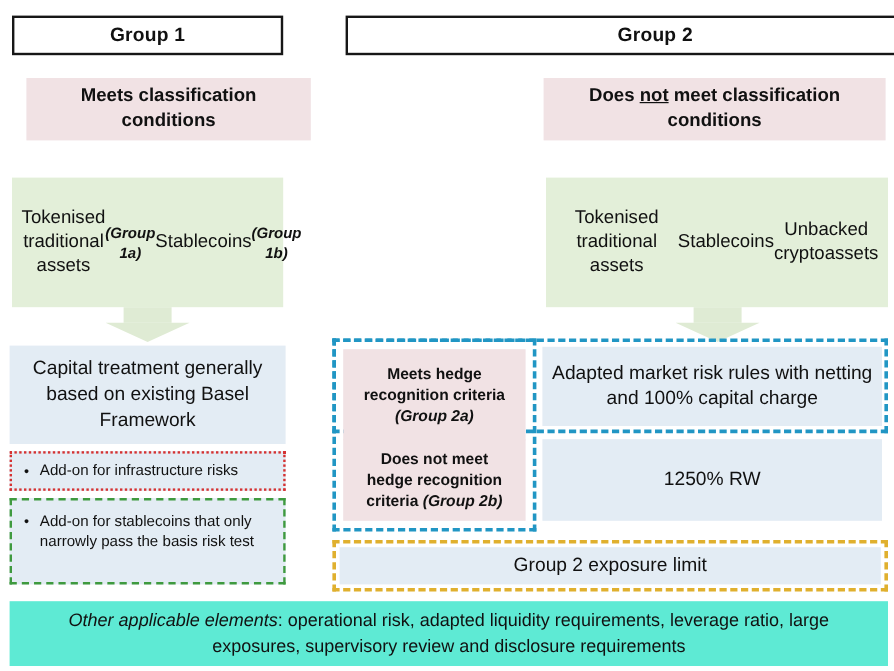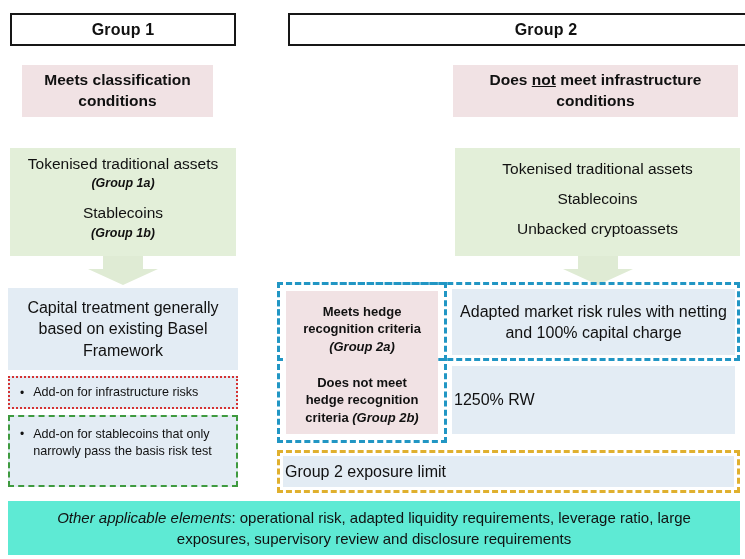--- a/index.html
+++ b/index.html
@@ -27,31 +27,31 @@
     background:#f1e2e4;
     display:flex;align-items:center;justify-content:center;
     text-align:center;font-weight:bold;font-size:15.5px;line-height:1.35;
     padding:4px 8px;
   }
   .pink u{text-decoration:underline;text-underline-offset:1px;}
 
   
   .green{
     background:#e3efd9;
-    display:flex;flex-direction:column;align-items:center;justify-content:flex-start;
+    display:flex;flex-direction:row;align-items:center;justify-content:space-between;
     text-align:center;font-size:15.5px;line-height:1.3;
     padding:6px 8px;
   }
   .green .sub{font-style:italic;font-weight:bold;font-size:12.5px;margin-top:1px;}
   .green .gap{height:12px;}
 
   
   .blue{
     background:#e3ecf4;
-    display:flex;align-items:center;justify-content:flex-start;
+    display:flex;align-items:center;justify-content:center;
     text-align:center;font-size:16px;line-height:1.32;
     padding:4px 2px;
   }
 
   
   .bullet{
     background:#e3ecf4;
     display:flex;align-items:center;
     font-size:12.6px;line-height:1.35;
     padding:4px 8px 4px 10px;
@@ -89,31 +89,31 @@
 <div class="stage">
 
   <div class="abs hdr" style="left:10px;top:13px;width:226px;height:33px;">
     <span>Group 1</span>
   </div>
 
   <div class="abs hdr" style="left:288px;top:13px;width:516px;height:33px;">
     <span>Group 2</span>
   </div>
 
-  <div class="abs pink" style="left:22px;top:65px;width:191px;height:52px;">
+  <div class="abs pink" style="left:22px;top:65px;width:237px;height:52px;">
     <div>
       <div>Meets classification</div>
       <div>conditions</div>
     </div>
   </div>
 
   <div class="abs pink" style="left:453px;top:65px;width:285px;height:52px;">
     <div>
       <div>
-        <span>Does </span><u>not</u><span> meet infrastructure</span>
+        <span>Does </span><u>not</u><span> meet classification</span>
       </div>
       <div>conditions</div>
     </div>
   </div>
 
   <div class="abs green" style="left:10px;top:148px;width:226px;height:108px;">
     <div>Tokenised traditional assets</div>
     <div class="sub">(Group 1a)</div>
     <div class="gap"></div>
     <div>Stablecoins</div>

